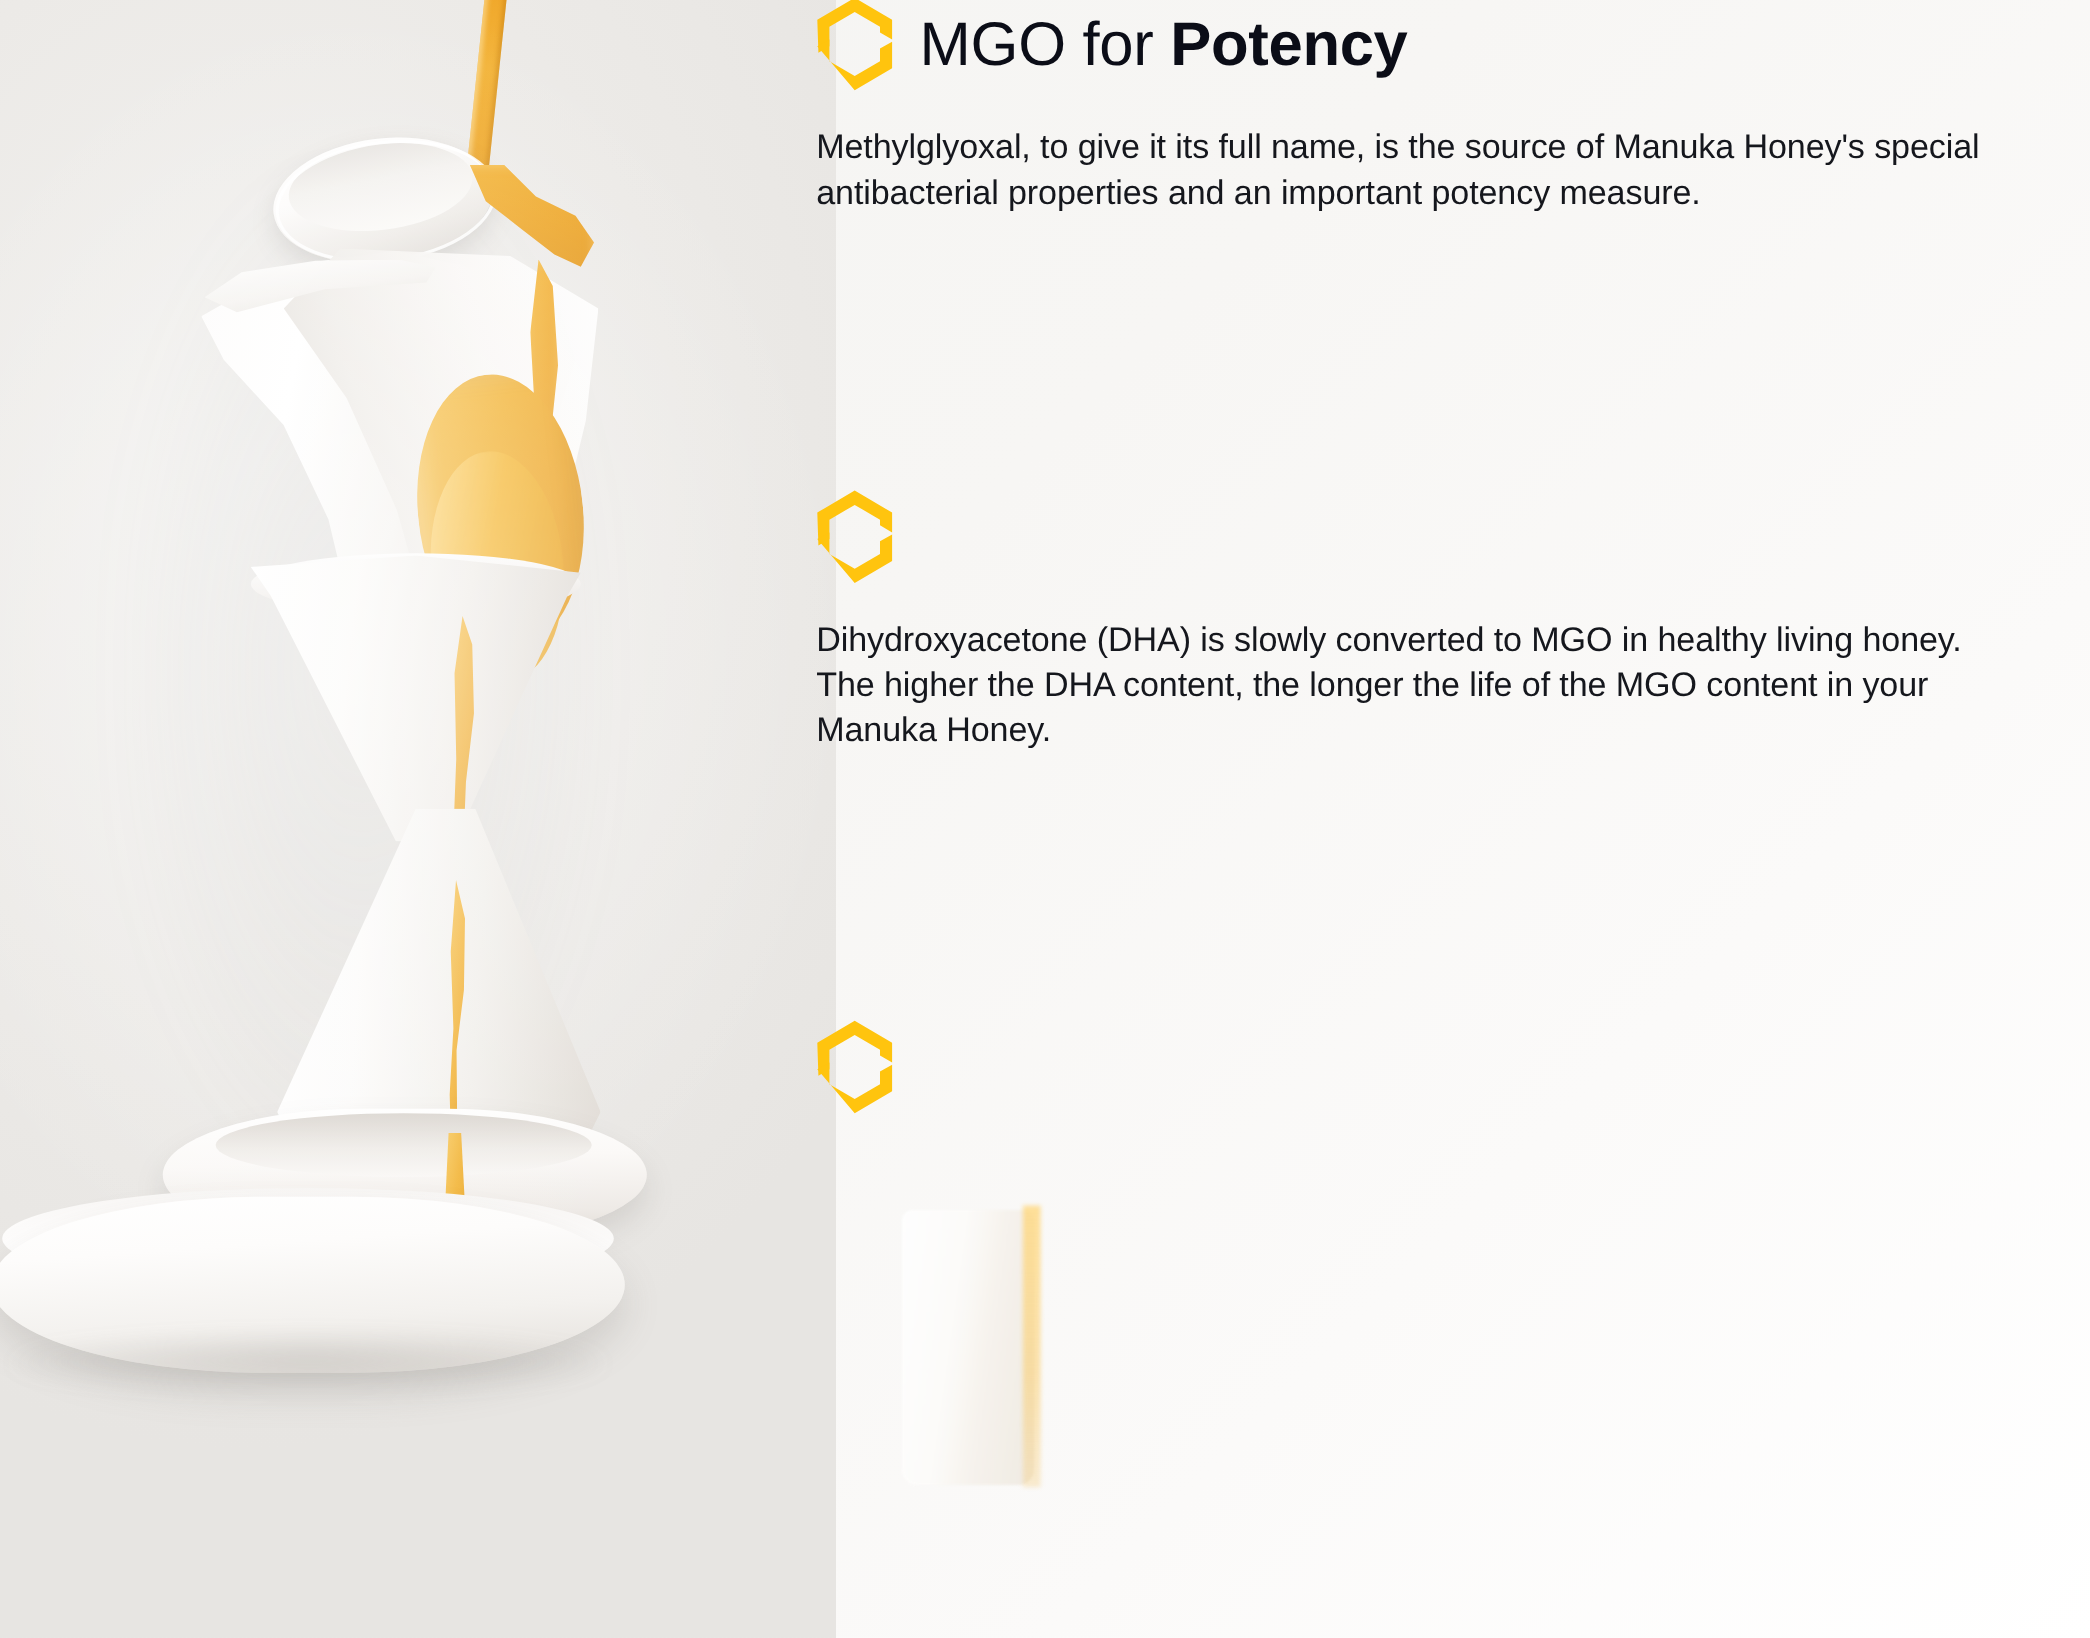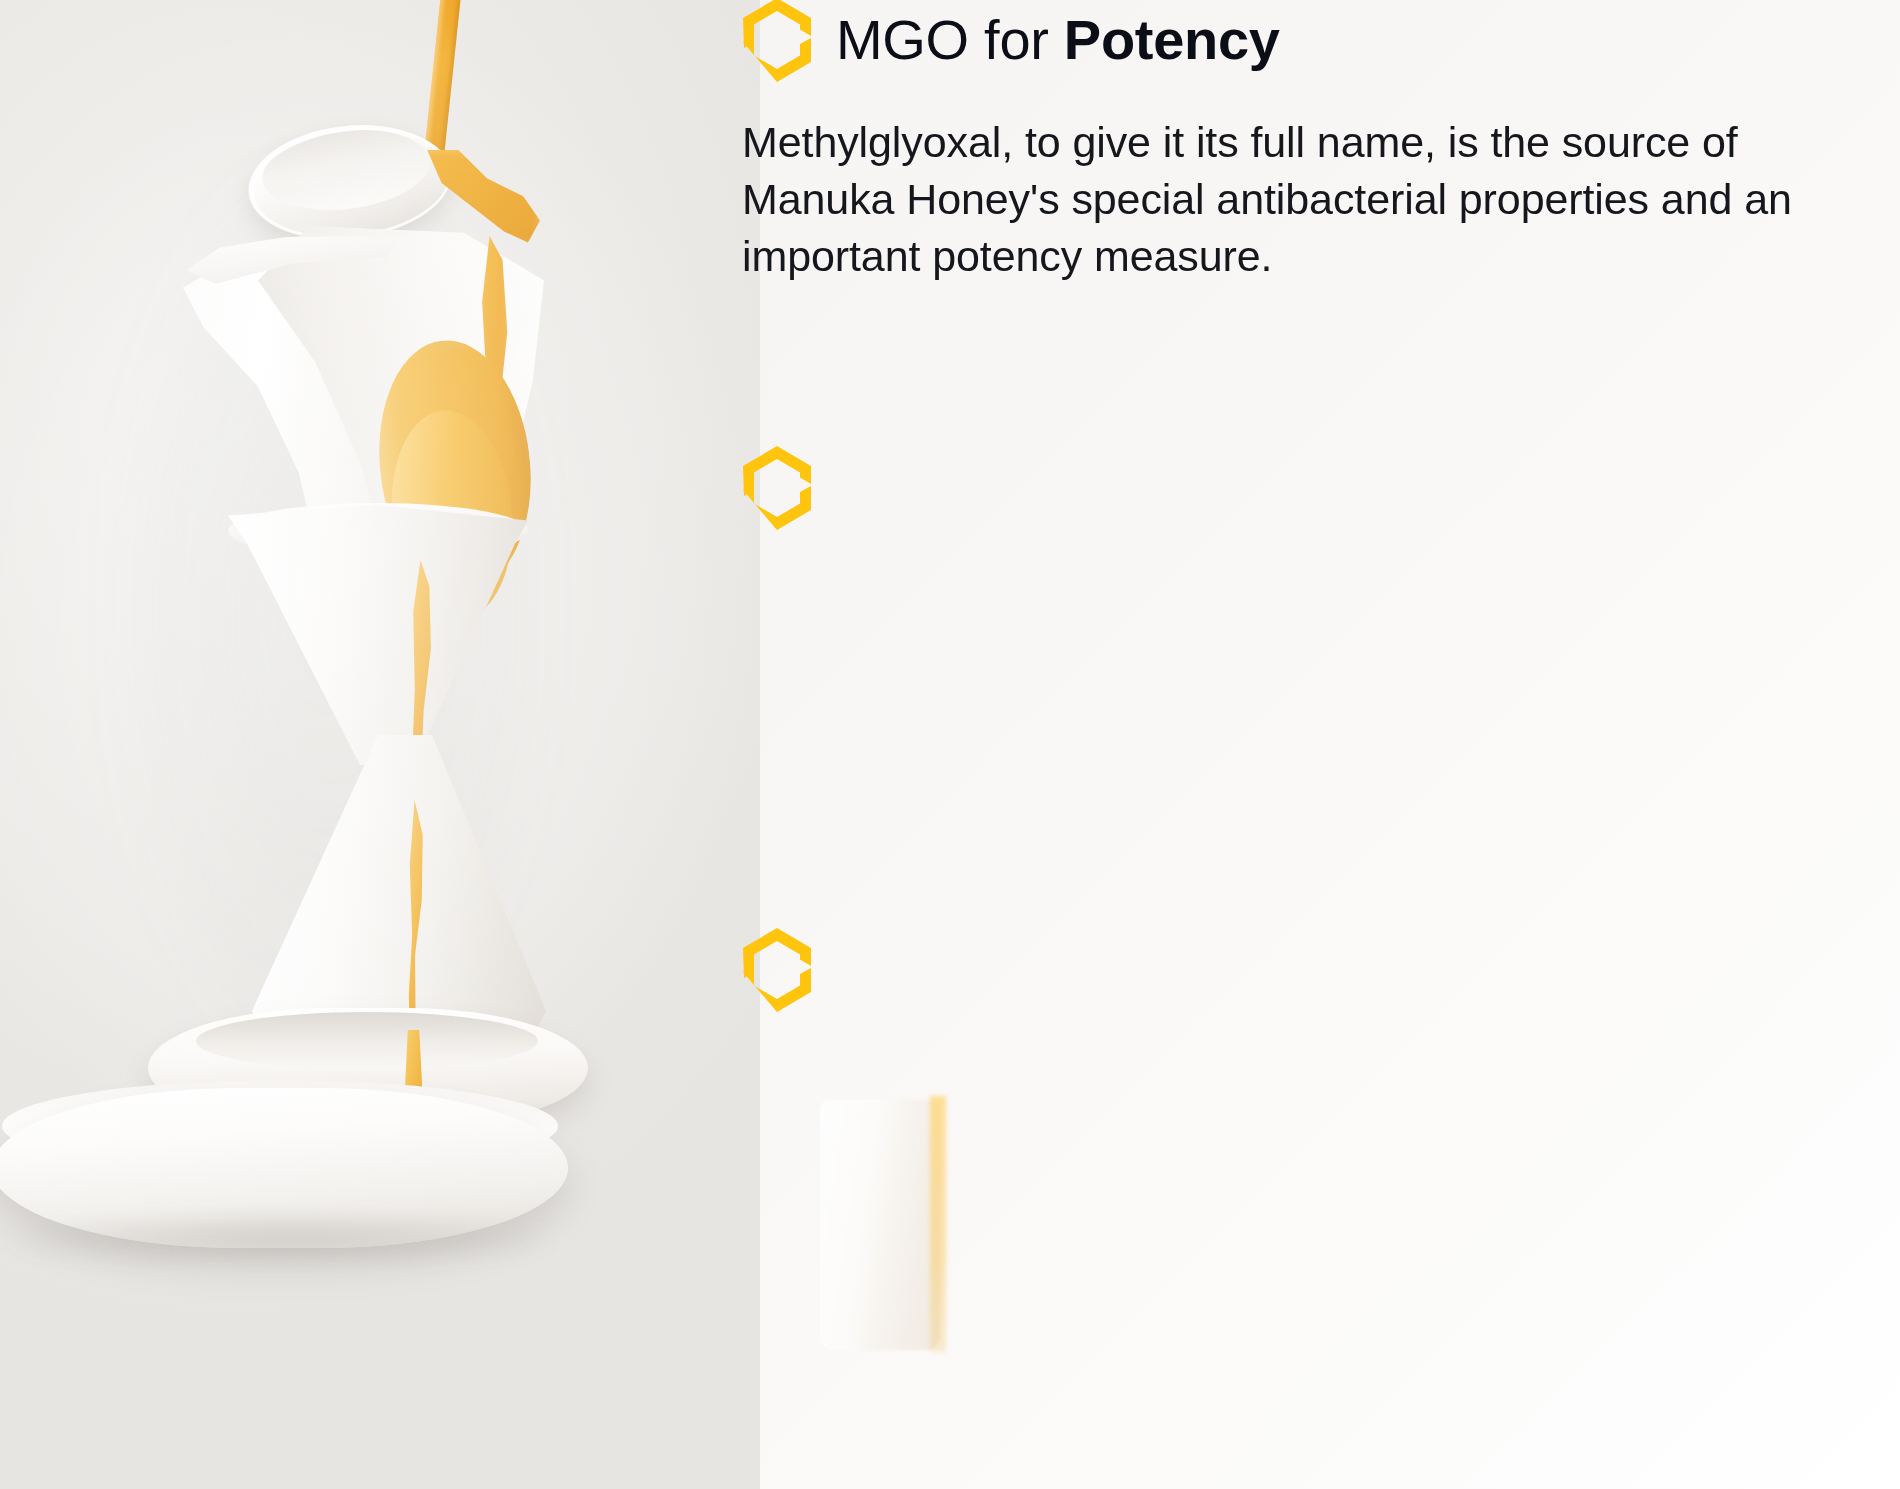--- a/index.html
+++ b/index.html
@@ -301,21 +301,21 @@
     font-weight: 400;
     letter-spacing: -0.3px;
     white-space: nowrap;
   }
   .heading-text .bold {
     font-weight: 700;
   }
 
   .body-text {
     margin: 26px 0 0 2px;
-    font-size: 43px;
+    font-size: 31px;
     line-height: 1.32;
     color: #15171d;
     font-weight: 400;
     letter-spacing: -0.1px;
     max-width: 1060px;
   }
   .section-2 .body-text { max-width: 1110px; }
   .section-3 .body-text { max-width: 1090px; }
 </style>
 </head>
@@ -383,20 +383,21 @@
       <p class="body-text">Methylglyoxal, to give it its full name, is the source of Manuka Honey's special antibacterial properties and an important potency measure.</p>
     </div>
 
     <div class="section section-2">
       <div class="heading-row">
         <svg class="hex-icon" viewBox="0 0 74 88" aria-hidden="true">
           <path d="M37 2 L71 22 L71 40 L60 33.5 L60 28.4 L37 15 L14 28.4 L14 46 L4 52 L3 22 Z" fill="#FFC40E"></path>
           <path d="M3 46 L14 40 L14 59.6 L37 73 L60 59.6 L60 48 L71 42 L71 66 L37 86 Z" fill="#FFC40E"></path>
         </svg>
       </div>
+      <p class="body-text">Dihydroxyacetone (DHA) is slowly converted to MGO in healthy living honey. The higher the DHA content, the longer the life of the MGO content in your Manuka Honey.</p>
     </div>
 
     <div class="section section-3">
       <div class="heading-row">
         <svg class="hex-icon" viewBox="0 0 74 88" aria-hidden="true">
           <path d="M37 2 L71 22 L71 40 L60 33.5 L60 28.4 L37 15 L14 28.4 L14 46 L4 52 L3 22 Z" fill="#FFC40E"></path>
           <path d="M3 46 L14 40 L14 59.6 L37 73 L60 59.6 L60 48 L71 42 L71 66 L37 86 Z" fill="#FFC40E"></path>
         </svg>
       </div>
     </div>

